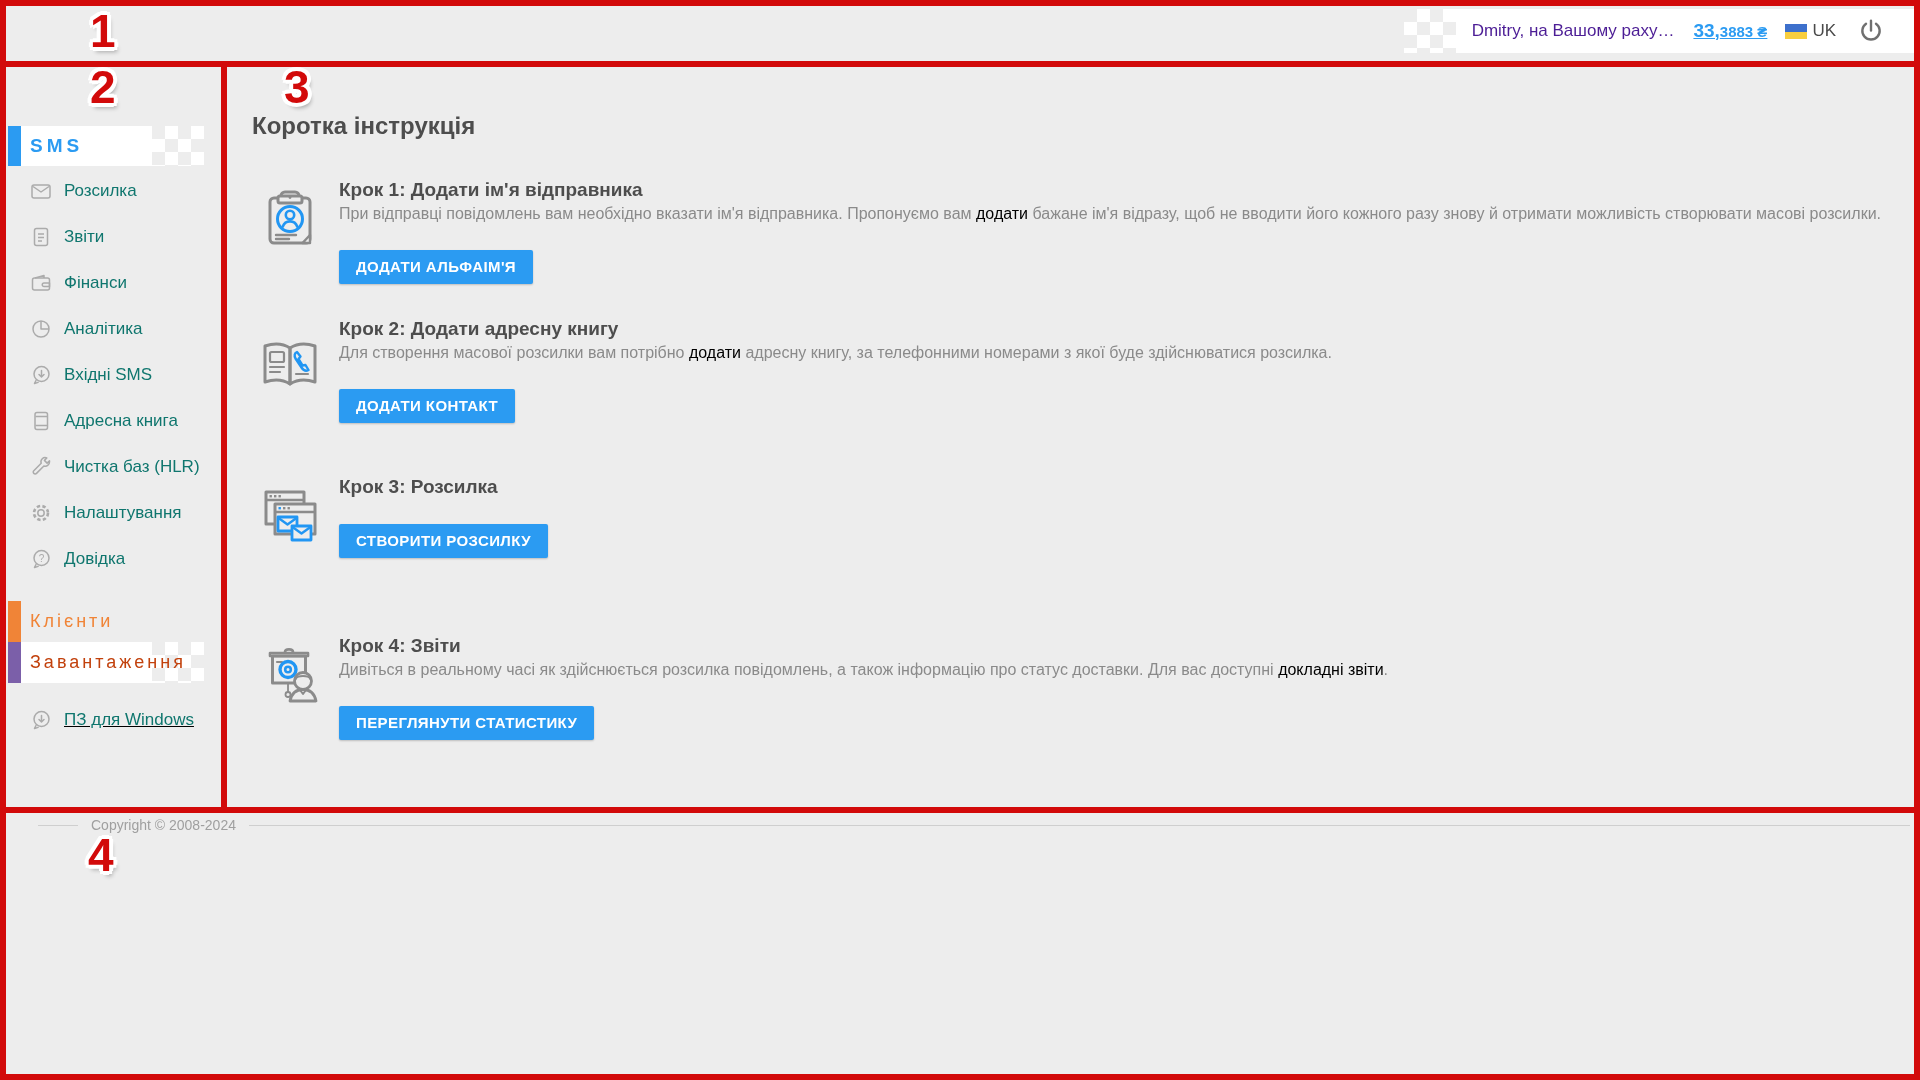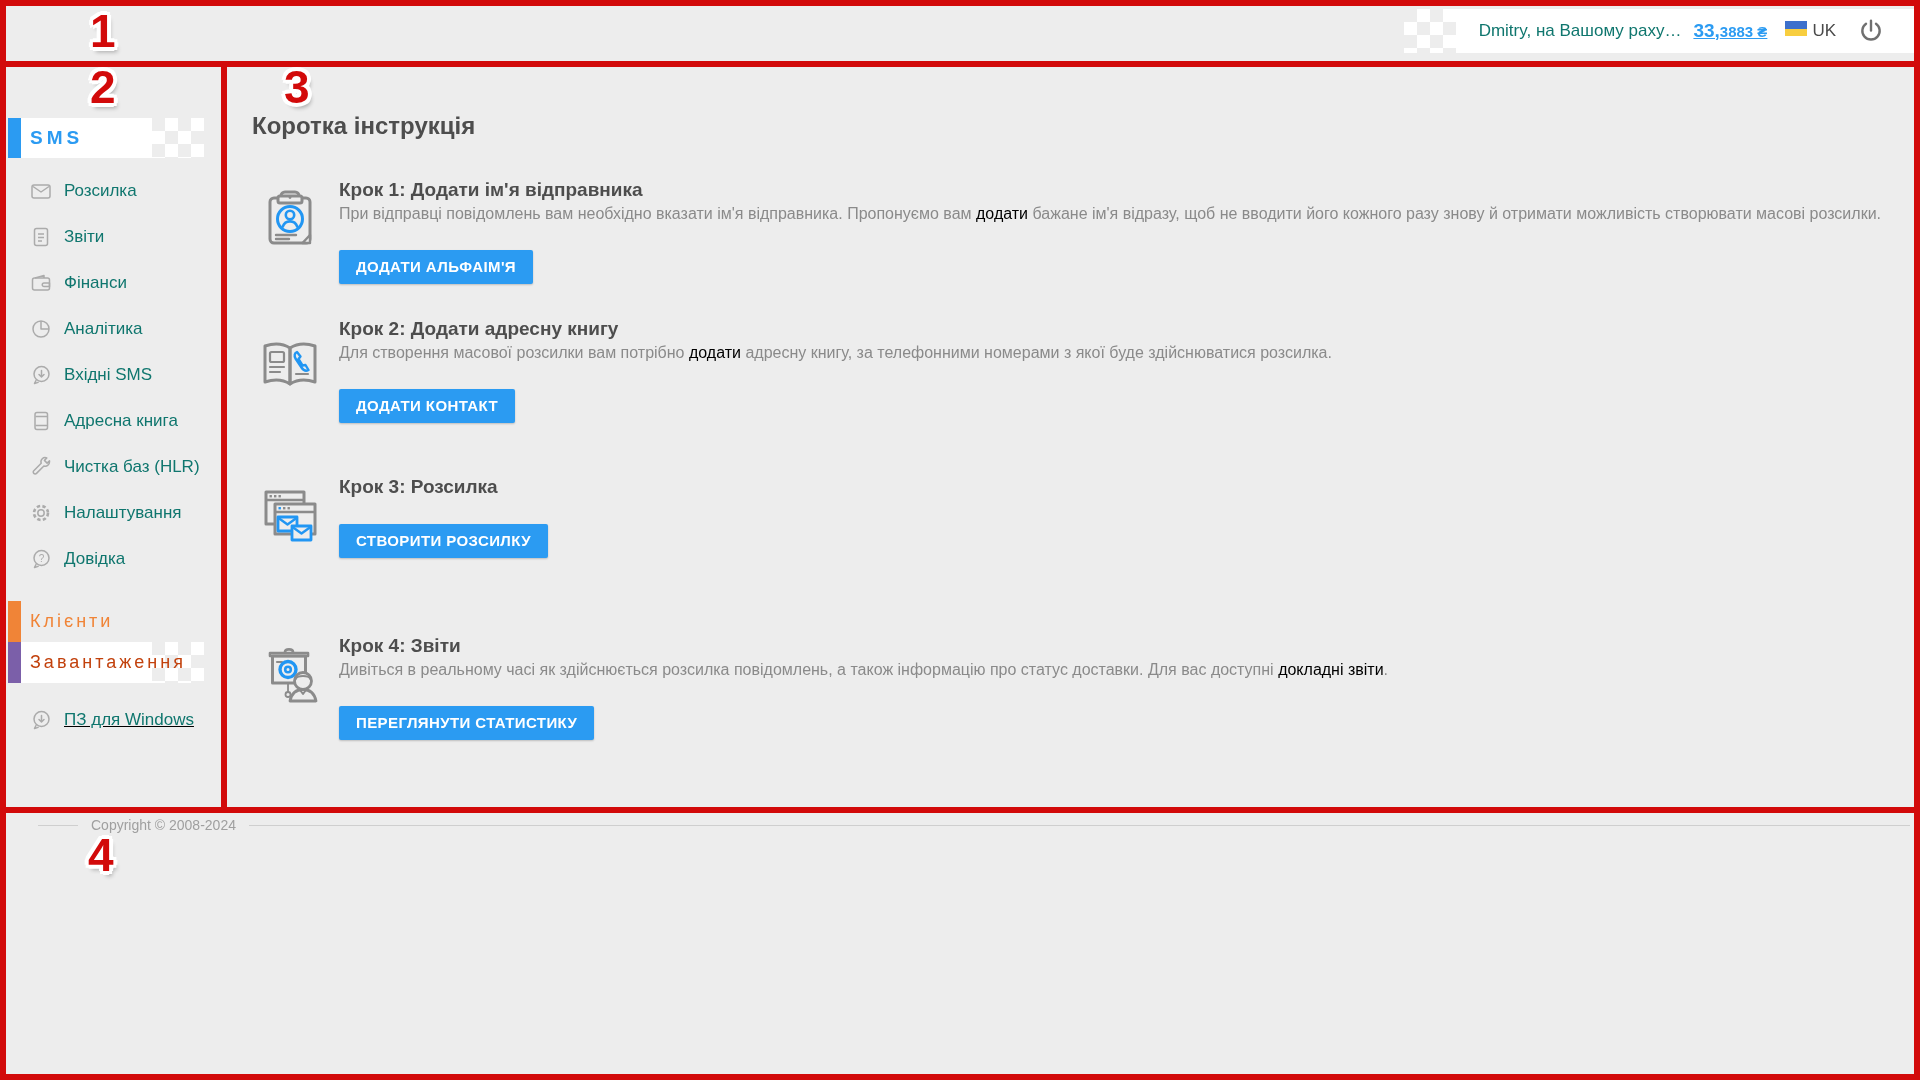--- a/index.html
+++ b/index.html
@@ -16,25 +16,25 @@
     text-shadow:-3px -3px 0 #fff,3px -3px 0 #fff,-3px 3px 0 #fff,3px 3px 0 #fff,-4px 0 0 #fff,4px 0 0 #fff,0 -4px 0 #fff,0 4px 0 #fff,3px 5px 4px rgba(0,0,0,.3);}
 
   
   .checker{background-image:conic-gradient(#fff 0 25%,transparent 0 50%,#fff 0 75%,transparent 0);
     background-size:26px 26px;}
 
   
   .header-white{position:absolute;left:1456px;top:9px;width:458px;height:44px;background:#fff;
     display:flex;align-items:center;justify-content:flex-end;padding-right:30px;box-sizing:border-box;}
   .hdr-checker{position:absolute;left:1404px;top:9px;width:52px;height:44px;}
-  .account-label{color:#0f766e;font-size:17px;white-space:nowrap;}
-  .balance{color:#2b9bf2;font-weight:bold;text-decoration:underline;margin-left:12px;white-space:nowrap;cursor:pointer;}
+  .account-label{color:#4c1d95;font-size:17px;white-space:nowrap;}
+  .balance{color:#2b9bf2;font-weight:bold;text-decoration:underline;margin-left:19px;white-space:nowrap;cursor:pointer;}
   .bal-whole{font-size:19px;}
   .bal-frac{font-size:15px;}
-  .lang-switch{display:flex;align-items:flex-start;margin-left:18px;cursor:pointer;}
+  .lang-switch{display:flex;align-items:center;margin-left:18px;cursor:pointer;}
   .flag{width:22px;height:15px;display:inline-block;margin-right:5px;}
   .flag-top{display:block;height:8px;background:#3d70cc;}
   .flag-bottom{display:block;height:7px;background:#f8ce3f;}
   .lang-label{color:#4a4a4a;font-size:17px;}
   .power-btn{margin-left:22px;width:26px;height:26px;cursor:pointer;display:flex;align-items:center;justify-content:center;}
 
   
   .side-row{position:absolute;height:41px;}
   .side-bar-accent{position:absolute;left:0;top:0;bottom:0;width:13px;}
   .side-row-bg{position:absolute;left:13px;top:0;bottom:0;width:131px;background:#fff;}
@@ -86,21 +86,21 @@
     <span class="lang-label">UK</span>
   </span>
   <span class="power-btn">
     <svg width="26" height="26" viewBox="0 0 24 24" fill="none" stroke="#6f6f6f" stroke-width="2.2" stroke-linecap="round">
       <path d="M12 2.5v9"></path>
         <path d="M16.6 5.3a8 8 0 1 1-9.2 0"></path>
     </svg>
   </span>
 </div>
 
-<div class="side-row" style="left:8px;top:118px;width:196px;height:40px;">
+<div class="side-row" style="left:8px;top:126px;width:196px;height:40px;">
   <span class="side-bar-accent" style="background:#2b9bf2;"></span>
   <span class="side-row-bg"></span>
   <span class="side-row-checker checker"></span>
   <span class="side-row-label sms-label">SMS</span>
 </div>
 
 <div class="nav">
   <div class="nav-item">
     <span class="nav-icon">
       <svg width="22" height="22" viewBox="0 0 22 22" fill="none" stroke="#ababab" stroke-width="1.5" stroke-linejoin="round">

